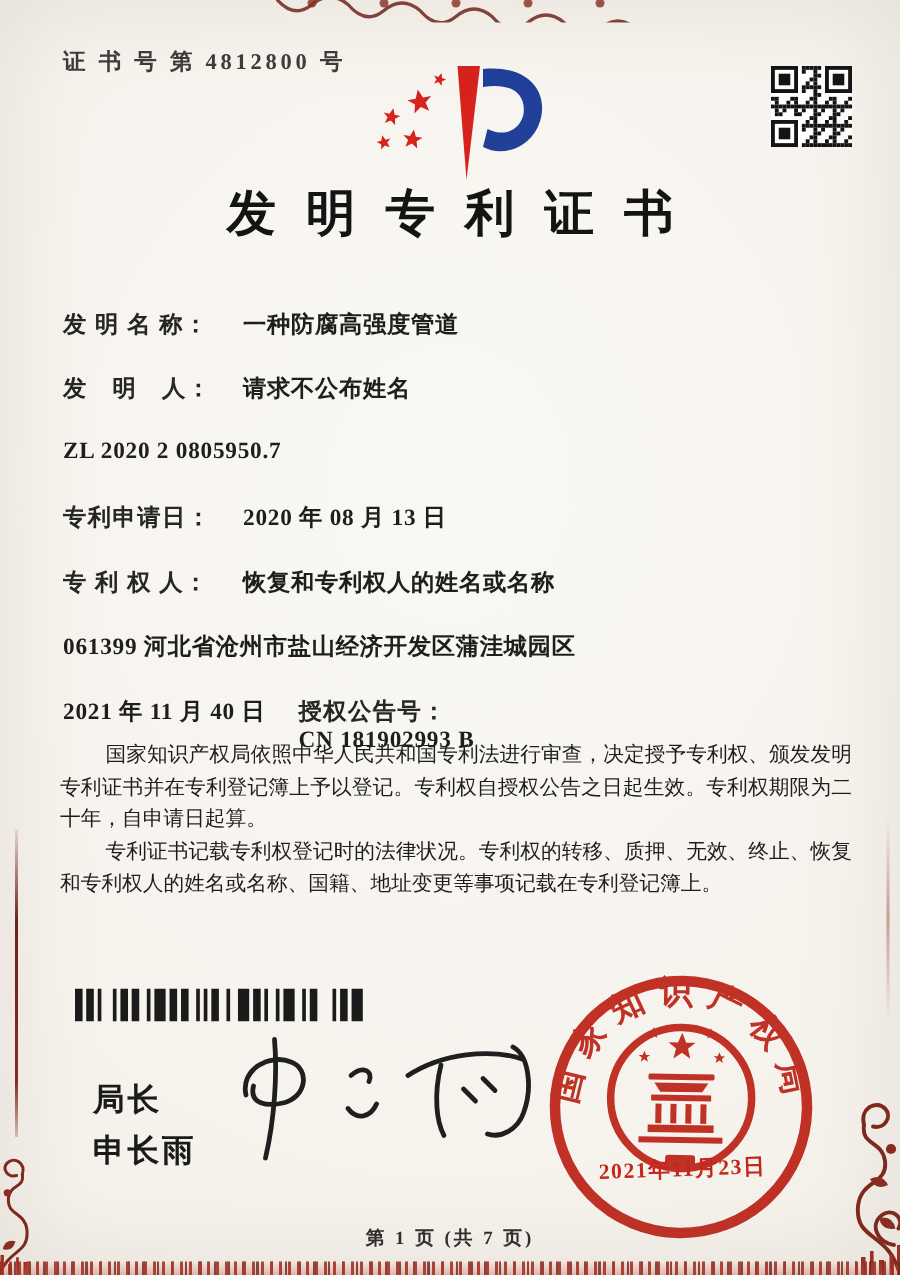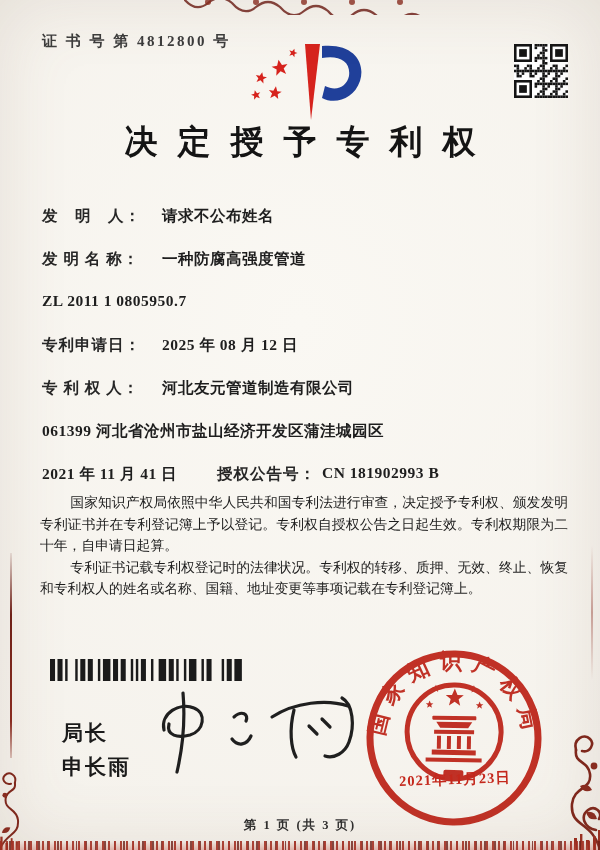--- a/index.html
+++ b/index.html
@@ -15,21 +15,21 @@
     letter-spacing:2.5px;color:#3c3c3c;}
   .logo{position:absolute;left:247px;top:40px;width:116px;height:82px;}
   .qr{position:absolute;left:514px;top:44px;width:54px;height:54px;background:#fff;}
   .title{position:absolute;left:0;right:0;top:120px;text-align:center;
     font-size:33px;font-weight:bold;color:#141414;letter-spacing:20px;text-indent:20px;}
   
   .fields{position:absolute;left:42px;top:206px;right:26px;}
   .frow{display:flex;align-items:baseline;height:43px;font-size:15.5px;}
   .flabel{flex:0 0 120px;font-weight:600;color:#262626;letter-spacing:1px;white-space:nowrap;}
   .fvalue{font-weight:600;color:#1e1e1e;letter-spacing:.5px;white-space:nowrap;}
-  .pair2{display:flex;margin-left:40px;}
+  .pair2{display:flex;margin-left:22px;flex-direction:column;}
   .pair2 .flabel{flex:0 0 auto;margin-right:6px;}
   
   .body-text{position:absolute;left:40px;right:32px;top:492px;font-size:13.8px;
     line-height:21.5px;text-align:justify;color:#1d1d1d;font-weight:500;}
   .body-text p{margin:0;text-indent:2.2em;}
   
   .barcode{position:absolute;left:50px;top:659px;width:195px;height:22px;}
   .signer{position:absolute;left:62px;top:716px;font-size:21px;font-weight:700;
     color:#1b1b1b;line-height:34px;letter-spacing:2px;}
   .signature{position:absolute;left:146px;top:686px;width:214px;height:102px;}
@@ -229,47 +229,47 @@
       <rect x="2.5714285714285716" y="2.5714285714285716" width="12.857142857142858" height="12.857142857142858" fill="#fff"></rect>
       <rect x="5.142857142857143" y="5.142857142857143" width="7.714285714285715" height="7.714285714285715" fill="#141414"></rect>
       <rect x="36" y="0" width="18" height="18" fill="#141414"></rect>
       <rect x="38.57142857142858" y="2.5714285714285716" width="12.857142857142858" height="12.857142857142858" fill="#fff"></rect>
       <rect x="41.142857142857146" y="5.142857142857143" width="7.714285714285715" height="7.714285714285715" fill="#141414"></rect>
       <rect x="0" y="36" width="18" height="18" fill="#141414"></rect>
       <rect x="2.5714285714285716" y="38.57142857142858" width="12.857142857142858" height="12.857142857142858" fill="#fff"></rect>
       <rect x="5.142857142857143" y="41.142857142857146" width="7.714285714285715" height="7.714285714285715" fill="#141414"></rect>
     </svg>
 
-  <div class="title">决定授予专利权</div>
+  <div class="title">发明专利证书</div>
 
   <div class="fields">
+    <div class="frow">
+      <span class="flabel">发 明 名 称：</span>
+      <span class="fvalue">一种防腐高强度管道</span>
+    </div>
     <div class="frow">
       <span class="flabel">发　明　人：</span>
       <span class="fvalue">请求不公布姓名</span>
     </div>
     <div class="frow">
-      <span class="flabel">发 明 名 称：</span>
-      <span class="fvalue">一种防腐高强度管道</span>
-    </div>
-    <div class="frow">
-      <span class="fvalue">ZL 2011 1 0805950.7</span>
+      <span class="fvalue">ZL 2020 2 0805950.7</span>
     </div>
     <div class="frow">
       <span class="flabel">专利申请日：</span>
-      <span class="fvalue">2025 年 08 月 12 日</span>
+      <span class="fvalue">2020 年 08 月 13 日</span>
     </div>
     <div class="frow">
       <span class="flabel">专 利 权 人：</span>
-      <span class="fvalue">河北友元管道制造有限公司</span>
+      <span class="fvalue">恢复和专利权人的姓名或名称</span>
     </div>
     <div class="frow">
       <span class="fvalue">061399 河北省沧州市盐山经济开发区蒲洼城园区</span>
     </div>
     <div class="frow">
-      <span class="fvalue">2021 年 11 月 41 日</span>
+      <span class="fvalue">2021 年 11 月 40 日</span>
       <span class="pair2">
         <span class="flabel">授权公告号：</span>
         <span class="fvalue">CN 181902993 B</span>
       </span>
     </div>
   </div>
 
   <div class="body-text">
     <p>国家知识产权局依照中华人民共和国专利法进行审查，决定授予专利权、颁发发明专利证书并在专利登记簿上予以登记。专利权自授权公告之日起生效。专利权期限为二十年，自申请日起算。</p>
     <p>专利证书记载专利权登记时的法律状况。专利权的转移、质押、无效、终止、恢复和专利权人的姓名或名称、国籍、地址变更等事项记载在专利登记簿上。</p>
@@ -380,14 +380,14 @@
     </g>
     <g fill="#9c2d1f">
       <rect x="40" y="158" width="3" height="14"></rect>
         <rect x="47" y="154" width="2.4" height="18"></rect>
       <rect x="53" y="160" width="3.4" height="12"></rect>
         <rect x="60" y="152" width="3" height="20"></rect>
     </g>
   </svg>
   <div class="bottom-strip"></div>
 
-  <div class="footer">第 1 页 (共 3 页)</div>
+  <div class="footer">第 1 页 (共 7 页)</div>
 </div>
 
 </body></html>

